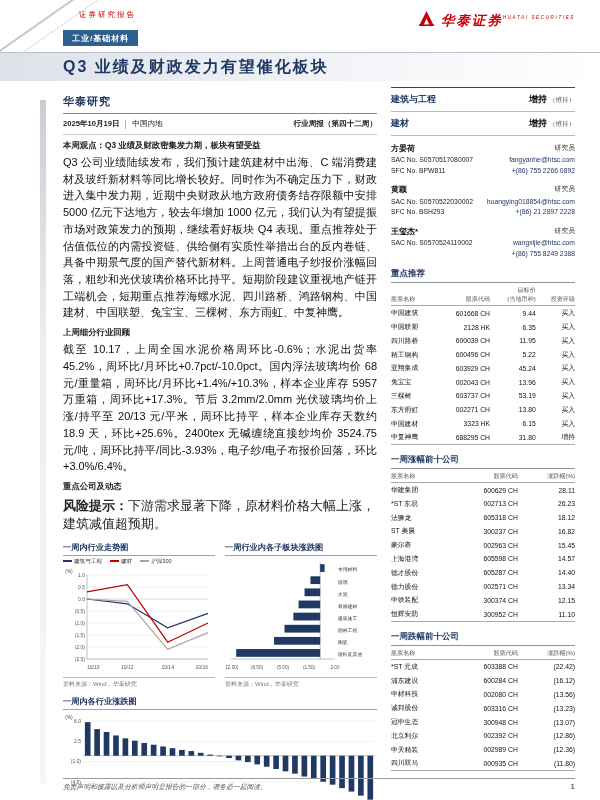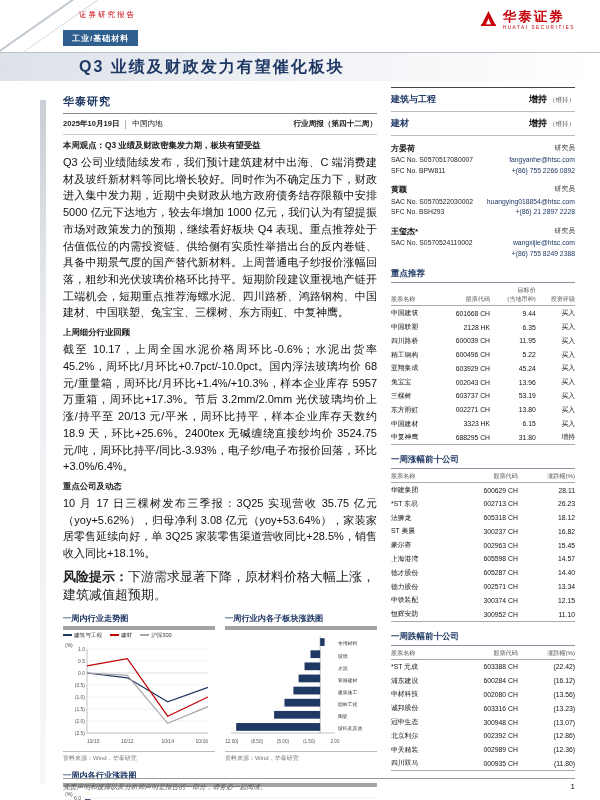--- a/index.html
+++ b/index.html
@@ -7,49 +7,49 @@
         font-family:"Liberation Sans","DejaVu Sans",sans-serif;color:#222;}
   
   .corner-line{position:absolute;top:26px;left:-26px;width:120px;height:2px;background:#c3c9d1;transform:rotate(-35deg);}
   .corner-line2{position:absolute;top:40px;left:-30px;width:140px;height:1px;background:#d7dbe0;transform:rotate(-35deg);}
   .left-strip{position:absolute;left:40px;top:100px;bottom:16px;width:6px;
         background:linear-gradient(180deg,#c9ced5,#eceef1 35%,#f6f7f8);}
   
   .header{height:52px;position:relative;}
   .report-type{position:absolute;top:10px;left:63px;font-size:7.5px;color:#C7000B;letter-spacing:2px;margin-left:16px;}
   .brand{position:absolute;top:9px;right:25px;display:flex;align-items:center;gap:5px;}
-  .brand-text{display:flex;flex-direction:column;line-height:1;}
+  .brand-text{display:flex;flex-direction:row;line-height:1;font-style:italic;}
   .brand-cn{color:#C7000B;font-size:13.5px;font-weight:bold;letter-spacing:2px;}
   .brand-en{color:#C7000B;font-size:4.6px;letter-spacing:1.6px;margin-top:2px;}
   .sector-chip{position:absolute;top:30px;left:63px;background:#2F5F8F;color:#fff;font-size:8px;
         font-weight:bold;padding:2.5px 9px;letter-spacing:1px;}
   .title-band{height:28px;background:linear-gradient(90deg,#dde2e9 0%,#f1f3f6 55%,#ffffff 100%);
         border-top:1px solid #b9c0ca;display:flex;align-items:center;padding-left:63px;}
-  .title-band h1{margin:16px;font-size:16px;color:#1F3864;font-weight:bold;letter-spacing:2px;}
+  .title-band h1{margin:0;font-size:16px;color:#1F3864;font-weight:bold;letter-spacing:2px;}
   
   .content{display:flex;padding:6px 25px 0 63px;gap:14px;}
   .col-left{flex:0 0 314px;width:314px;}
   .col-right{flex:1;min-width:0;}
   
   .org-row{padding:4px 0;border-bottom:1px solid #888;}
   .org{font-size:11px;font-weight:bold;color:#1F3864;letter-spacing:1px;}
   .date-row{display:flex;align-items:center;font-size:7.6px;padding:5px 0;border-bottom:1px solid #ccc;margin-bottom:5px;}
   .date{font-weight:bold;}
   .sep{margin:0 4px;color:#777;}
   .series{margin-left:auto;font-weight:bold;}
   
   p{margin:0 0 6px;}
   .lead{font-size:8.4px;font-weight:bold;margin:2px 0 3px;}
   .body-text{font-size:11px;line-height:1.52;text-align:justify;color:#111;}
   .sub-h{font-size:8.4px;font-weight:bold;margin:5px 0 3px;}
   .risk{font-size:13px;margin-top:5px;}
   
   .charts-row{display:flex;gap:10px;margin-top:9px;}
   .chart-box{flex:1;min-width:0;}
-  .chart-title{font-size:8.2px;font-weight:bold;color:#1F3864;border-bottom:4px solid #a3a3a3;
+  .chart-title{font-size:8.2px;font-weight:bold;color:#1F3864;border-bottom:1px solid #a3a3a3;
         padding-bottom:2px;margin-bottom:2px;}
   .legend{display:flex;gap:8px;font-size:5.6px;color:#333;margin:2px 0 0;}
   .legend i{display:inline-block;width:9px;height:2px;margin-right:2px;vertical-align:middle;}
   .source{font-size:6px;color:#777;border-top:1px solid #bbb;padding-top:2px;margin-top:1px;}
   .wide{margin-top:7px;}
   svg text{font-family:"Liberation Sans","DejaVu Sans",sans-serif;}
   
   .rating-block{border-top:1.5px solid #444;}
   .rating-row{display:flex;justify-content:space-between;align-items:baseline;padding:5px 0;border-bottom:1px solid #bbb;}
   .rating-name{font-size:9px;font-weight:bold;color:#1F3864;}
@@ -115,21 +115,20 @@
         <span class="series">行业周报（第四十二周）</span>
       </div>
 
       <p class="lead">本周观点：Q3 业绩及财政密集发力期，板块有望受益</p>
       <p class="body-text">Q3 公司业绩陆续发布，我们预计建筑建材中出海、C 端消费建材及玻纤新材料等同比增长较好。同时作为不确定压力下，财政进入集中发力期，近期中央财政从地方政府债务结存限额中安排 5000 亿元下达地方，较去年增加 1000 亿元，我们认为有望提振市场对政策发力的预期，继续看好板块 Q4 表现。重点推荐处于估值低位的内需投资链、供给侧有实质性举措出台的反内卷链、具备中期景气度的国产替代新材料。上周普通电子纱报价涨幅回落，粗纱和光伏玻璃价格环比持平。短期阶段建议重视地产链开工端机会，短期重点推荐海螺水泥、四川路桥、鸿路钢构、中国建材、中国联塑、兔宝宝、三棵树、东方雨虹、中复神鹰。</p>
 
       <p class="sub-h">上周细分行业回顾</p>
       <p class="body-text">截至 10.17，上周全国水泥价格周环比-0.6%；水泥出货率 45.2%，周环比/月环比+0.7pct/-10.0pct。国内浮法玻璃均价 68 元/重量箱，周环比/月环比+1.4%/+10.3%，样本企业库存 5957 万重箱，周环比+17.3%。节后 3.2mm/2.0mm 光伏玻璃均价上涨/持平至 20/13 元/平米，周环比持平，样本企业库存天数约 18.9 天，环比+25.6%。2400tex 无碱缠绕直接纱均价 3524.75 元/吨，周环比持平/同比-3.93%，电子纱/电子布报价回落，环比+3.0%/6.4%。</p>
 
       <p class="sub-h">重点公司及动态</p>
-      <p class="body-text">10 月 17 日三棵树发布三季报：3Q25 实现营收 35.75 亿元（yoy+5.62%），归母净利 3.08 亿元（yoy+53.64%），家装家居零售延续向好，单 3Q25 家装零售渠道营收同比+28.5%，销售收入同比+18.1%。</p>
 
       <p class="risk"><b>风险提示：</b><span>下游需求显著下降，原材料价格大幅上涨，建筑减值超预期。</span></p>
 
       <div class="charts-row">
         <div class="chart-box">
           <div class="chart-title">一周内行业走势图</div>
           <div class="legend">
               <span><i style="background: rgb(31, 56, 100);"></i>建筑与工程</span>
               <span><i style="background: rgb(192, 0, 0);"></i>建材</span>
               <span><i style="background: rgb(166, 166, 166);"></i>沪深300</span>

